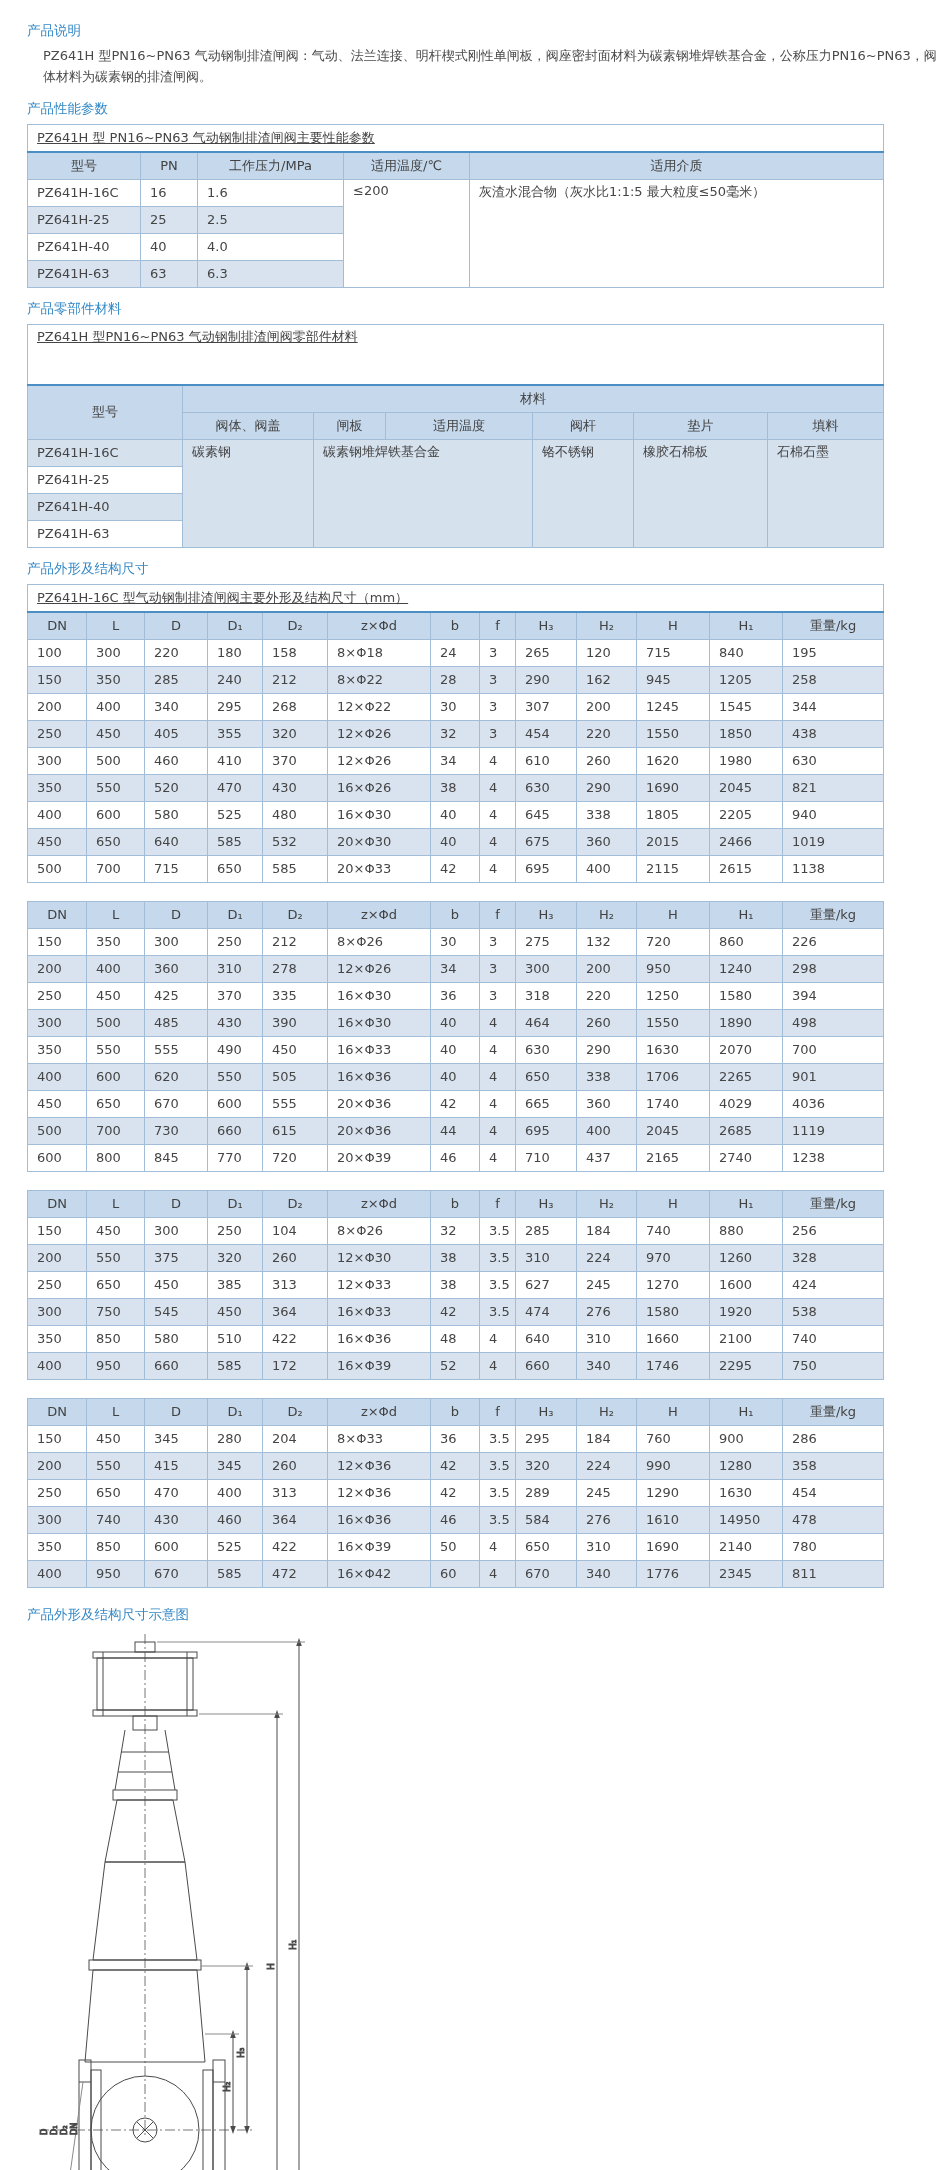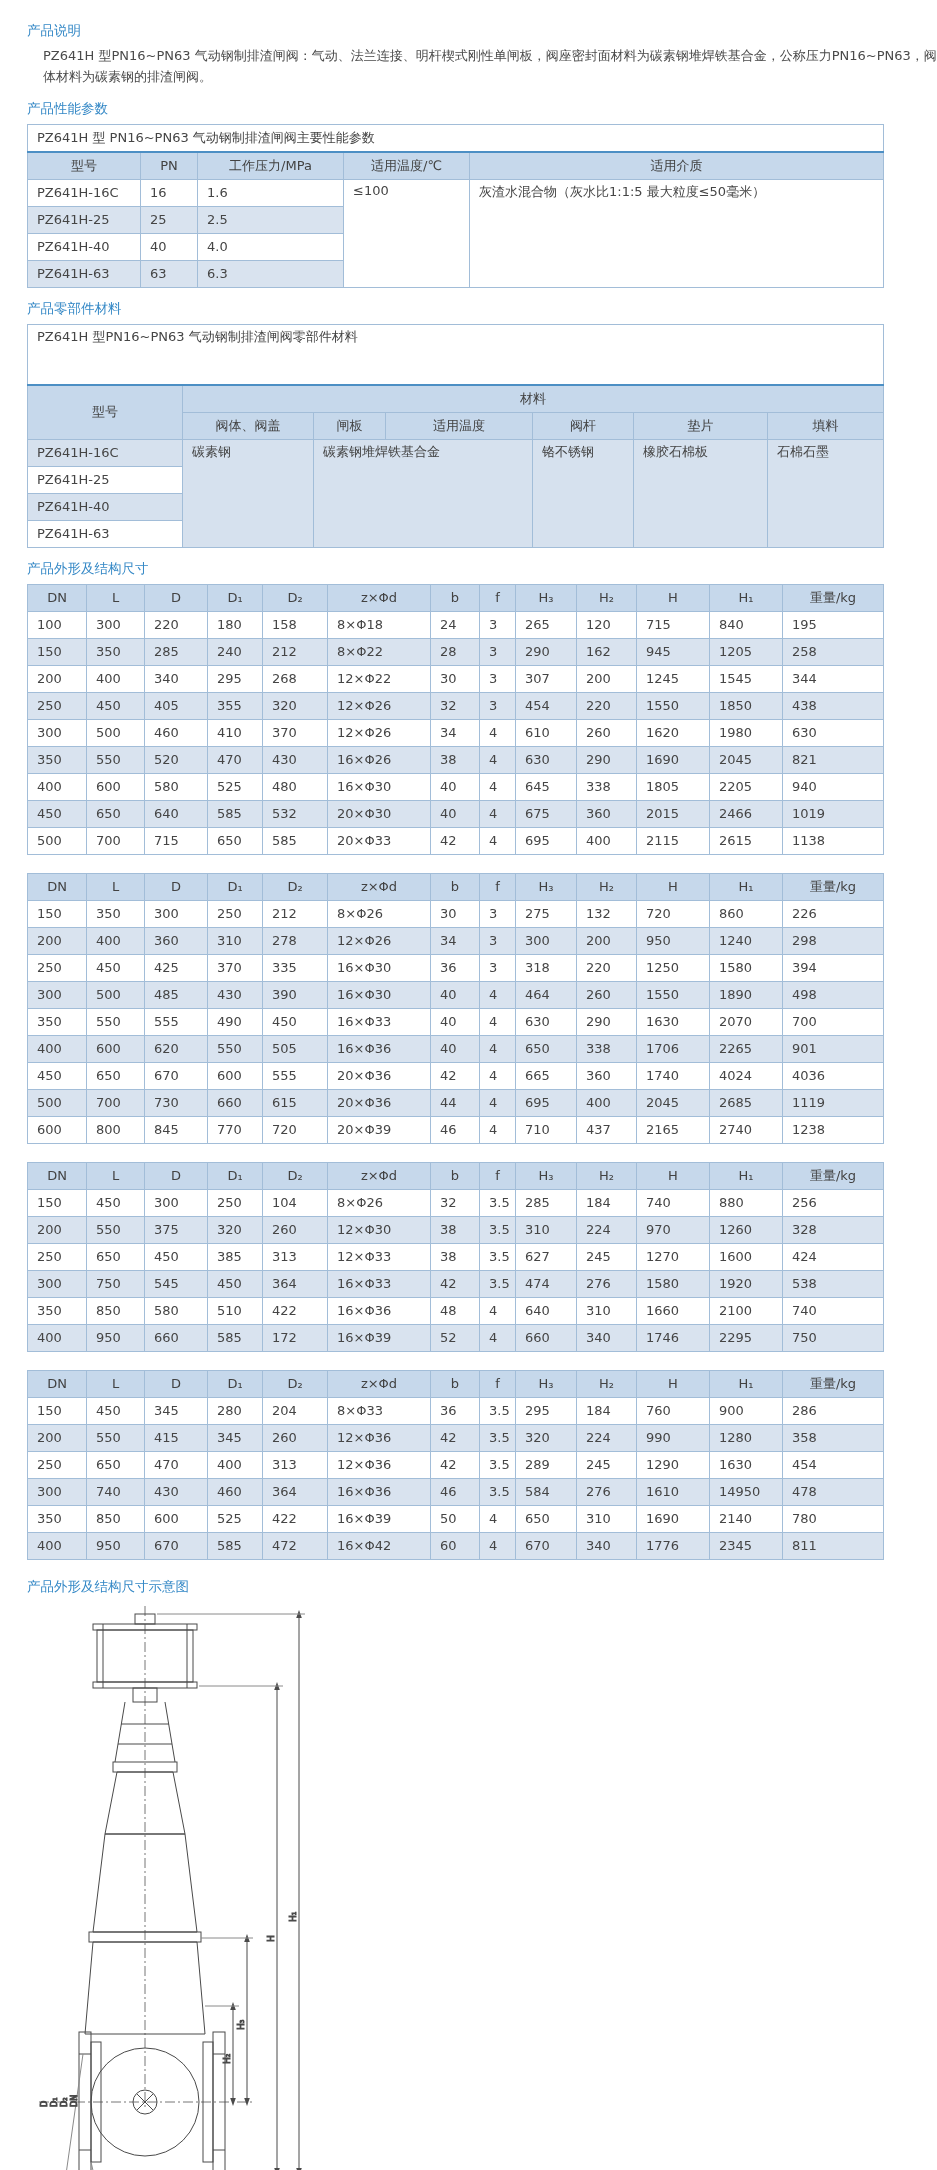--- a/index.html
+++ b/index.html
@@ -20,21 +20,21 @@
     border-collapse:collapse;table-layout:fixed;width:856px;
     font-size:13px;color:#454545;background:#fff;
   }
   table.spec td, table.spec th{
     border:1px solid #a2bdd8;padding:3px 9px;height:20px;
     overflow:hidden;white-space:nowrap;text-align:left;font-weight:400;
   }
   table.spec th{background:#c6d8eb;text-align:center;color:#424242;}
   td.tcaption{
     background:#fff;border-bottom:2px solid #4c8fc4 !important;
-    padding:6px 10px;text-align:left;
+    padding:6px 10px;text-align:left;text-decoration:underline;
   }
   td.tcaption.tall{padding-bottom:36px;vertical-align:top;}
   tr.alt td{background:#d9e3ef;}
   td.merged{vertical-align:top;background:#fff;}
   table.mat td.shaded{background:#d6e1ee;}
   table.mat td.mergetop{vertical-align:top;background:#d6e1ee;}
   #dim-tables table{margin-bottom:18px;}
   .diagram-wrap{margin:4px 0 0 6px;}
   svg text{font-family:"DejaVu Sans","Liberation Sans",sans-serif;fill:#4a4a4a;}
 </style>
@@ -62,21 +62,21 @@
       <th>型号</th>
       <th>PN</th>
       <th>工作压力/MPa</th>
       <th>适用温度/℃</th>
       <th>适用介质</th>
     </tr>
     <tr>
       <td>PZ641H-16C</td>
       <td>16</td>
       <td>1.6</td>
-      <td class="merged" rowspan="4">≤100</td>
+      <td class="merged" rowspan="4">≤200</td>
       <td class="merged" rowspan="4">灰渣水混合物（灰水比1:1:5 最大粒度≤50毫米）</td>
     </tr>
     <tr class="alt">
       <td>PZ641H-25</td>
       <td>25</td>
       <td>2.5</td>
     </tr>
     <tr>
       <td>PZ641H-40</td>
       <td>40</td>
@@ -151,20 +151,23 @@
         <col style="width: 103px;">
         <col style="width: 49px;">
         <col style="width: 36px;">
         <col style="width: 61px;">
         <col style="width: 60px;">
         <col style="width: 73px;">
         <col style="width: 73px;">
         <col style="width: 101px;">
       </colgroup>
       <tbody>
+        <tr>
+          <td colspan="13" class="tcaption">PZ641H-16C 型气动钢制排渣闸阀主要外形及结构尺寸（mm）</td>
+        </tr>
         <tr>
           <th>DN</th>
           <th>L</th>
           <th>D</th>
           <th>D₁</th>
           <th>D₂</th>
           <th>z×Φd</th>
           <th>b</th>
           <th>f</th>
           <th>H₃</th>
@@ -437,21 +440,21 @@
           <td>650</td>
           <td>670</td>
           <td>600</td>
           <td>555</td>
           <td>20×Φ36</td>
           <td>42</td>
           <td>4</td>
           <td>665</td>
           <td>360</td>
           <td>1740</td>
-          <td>4024</td>
+          <td>4029</td>
           <td>4036</td>
         </tr>
         <tr class="alt">
           <td>500</td>
           <td>700</td>
           <td>730</td>
           <td>660</td>
           <td>615</td>
           <td>20×Φ36</td>
           <td>44</td>

